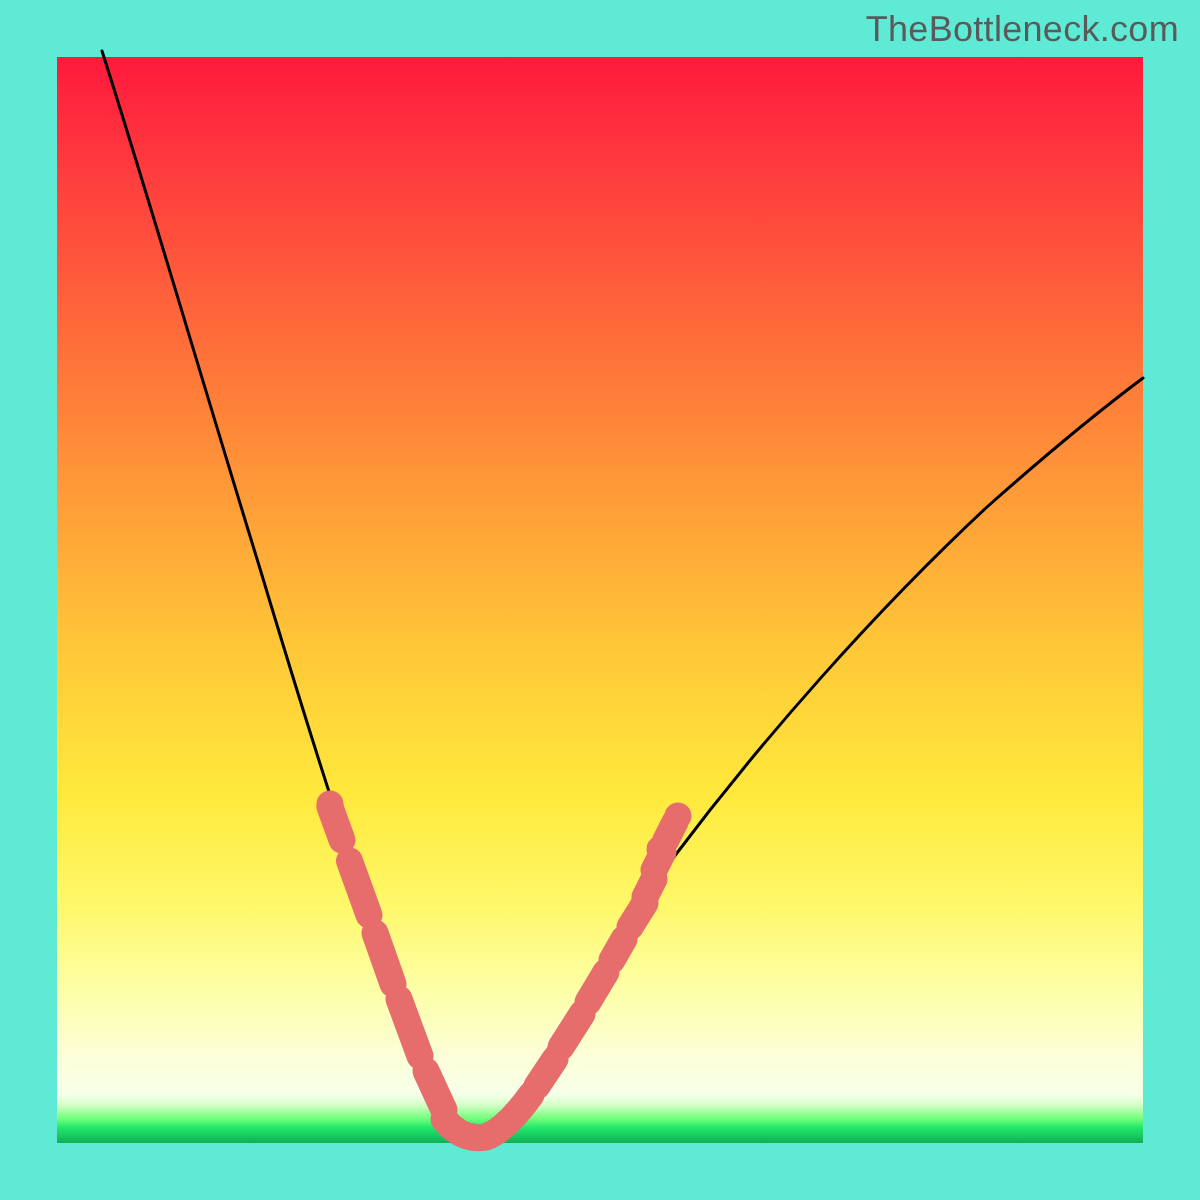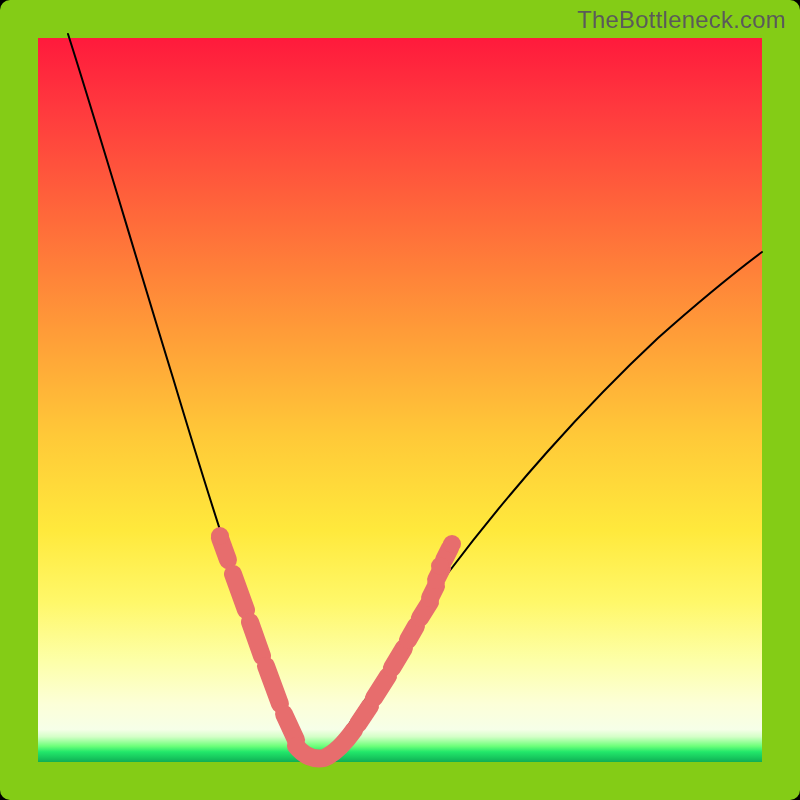--- a/index.html
+++ b/index.html
@@ -8,22 +8,21 @@
     width: 800px;
     height: 800px;
     background: #000;
     overflow: hidden;
     font-family: Arial, Helvetica, sans-serif;
   }
   .frame {
     position: relative;
     width: 800px;
     height: 800px;
-    background: #84cc16;
-    border-radius: 10px;
+    background: #5eead4;
   }
   .plot-area {
     position: absolute;
     left: 38px;
     top: 38px;
     width: 724px;
     height: 724px;
     
     background: linear-gradient(
       to bottom,

